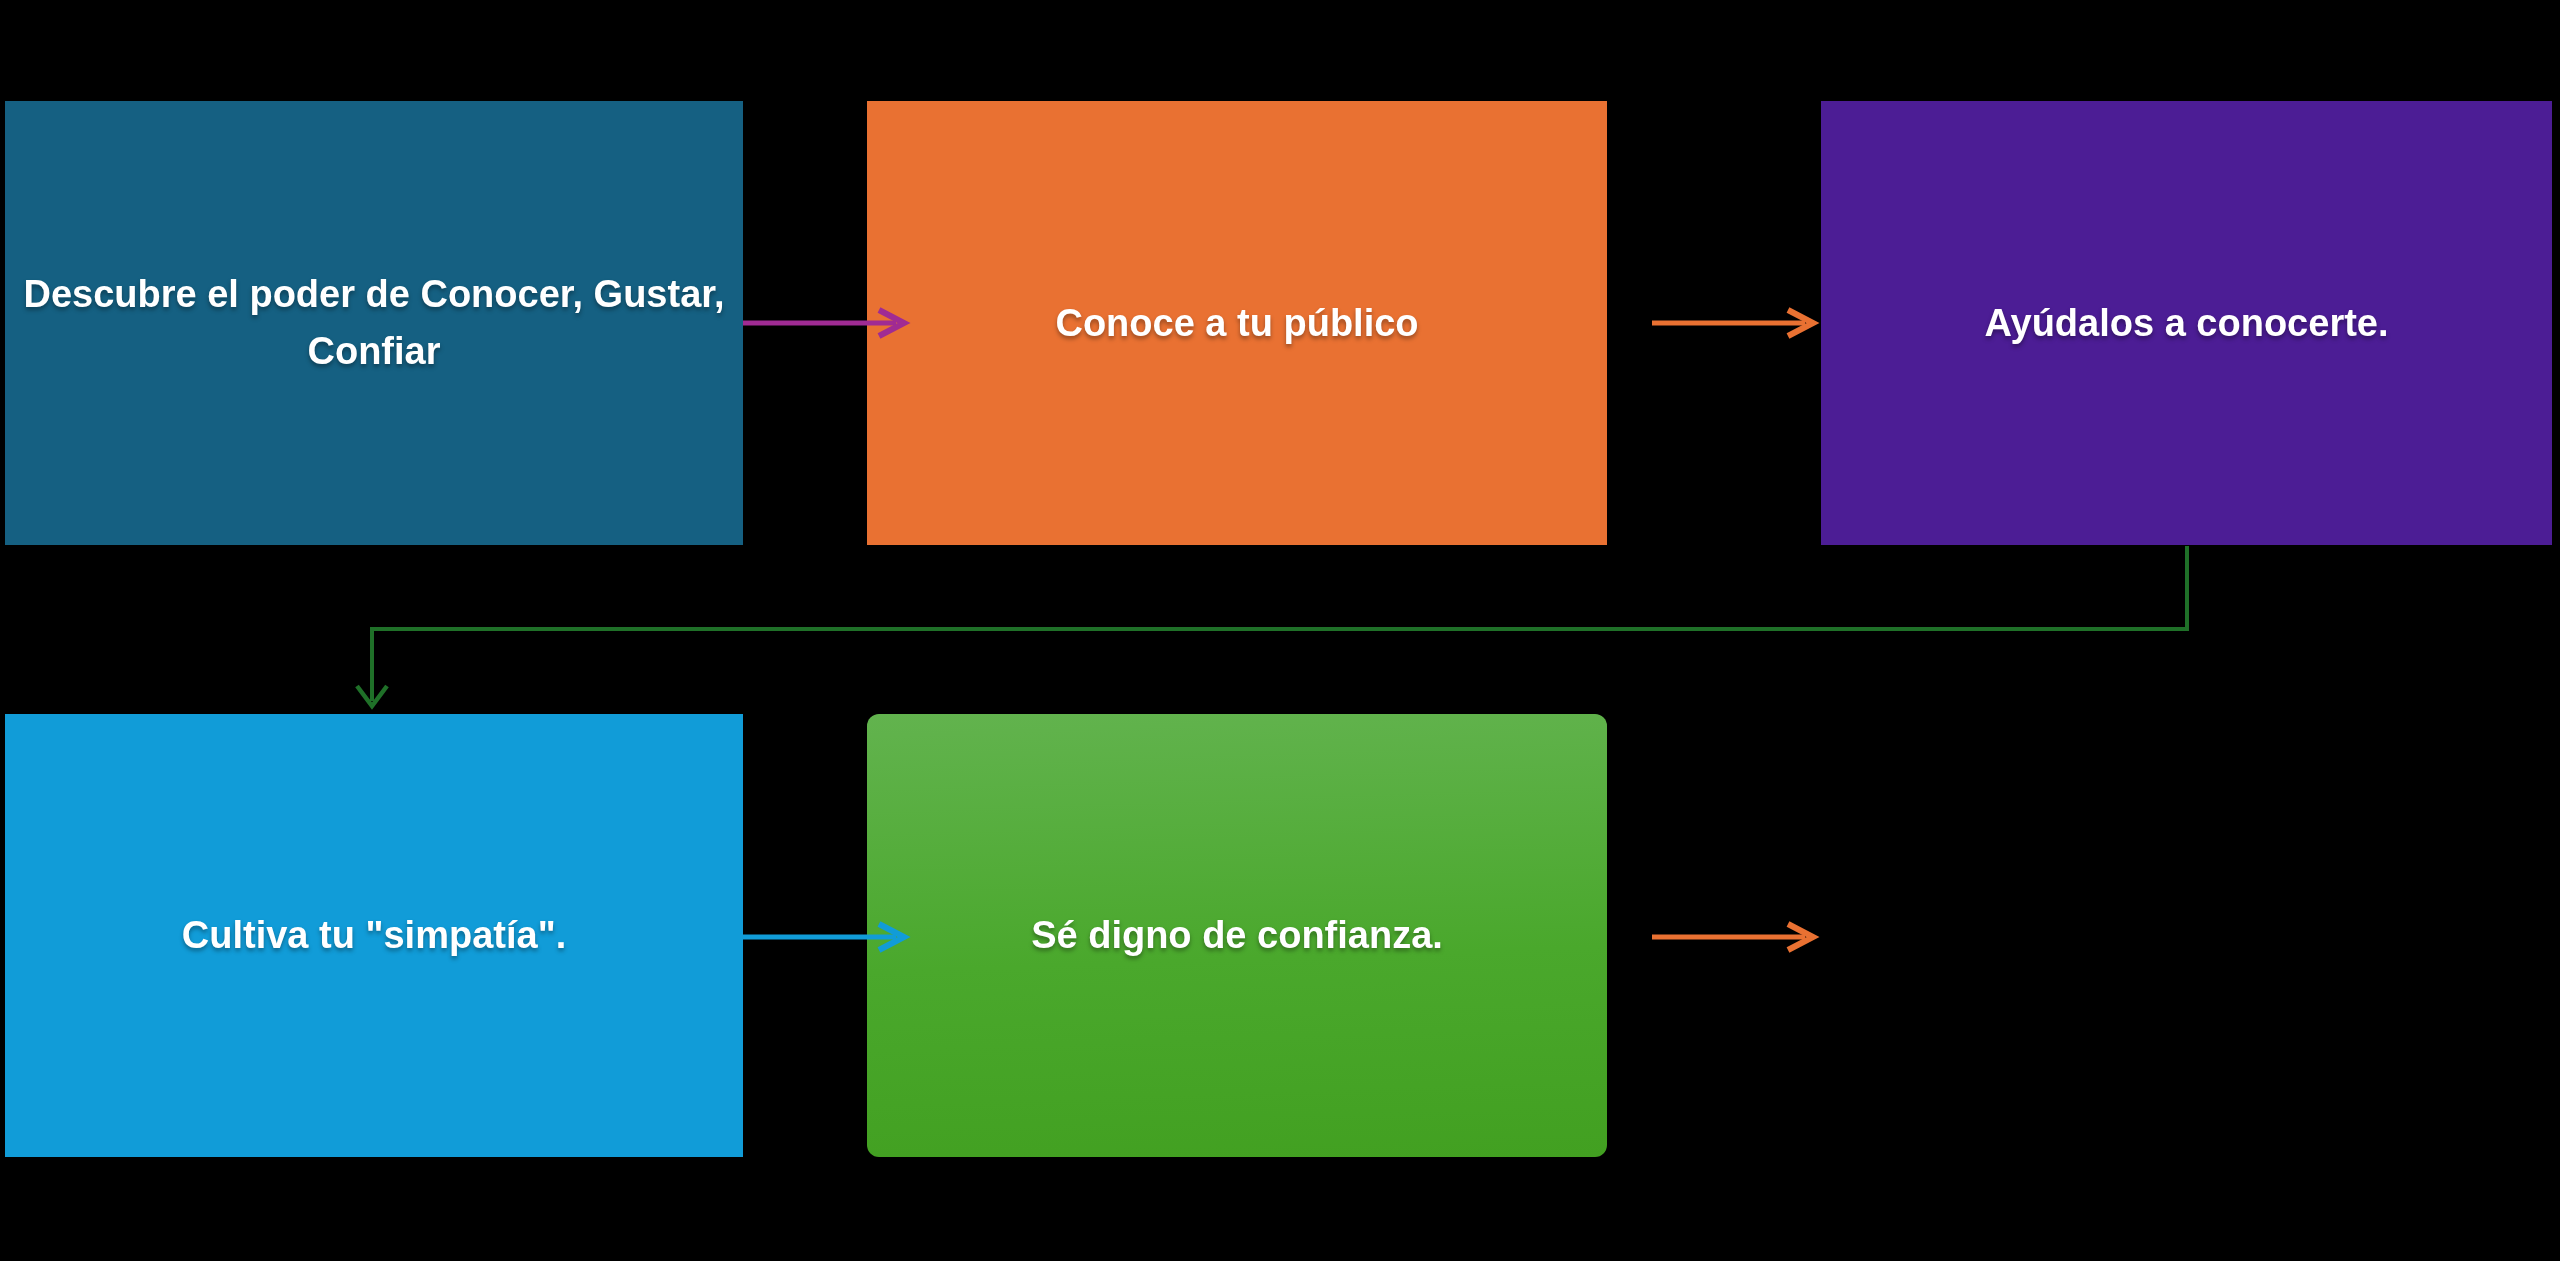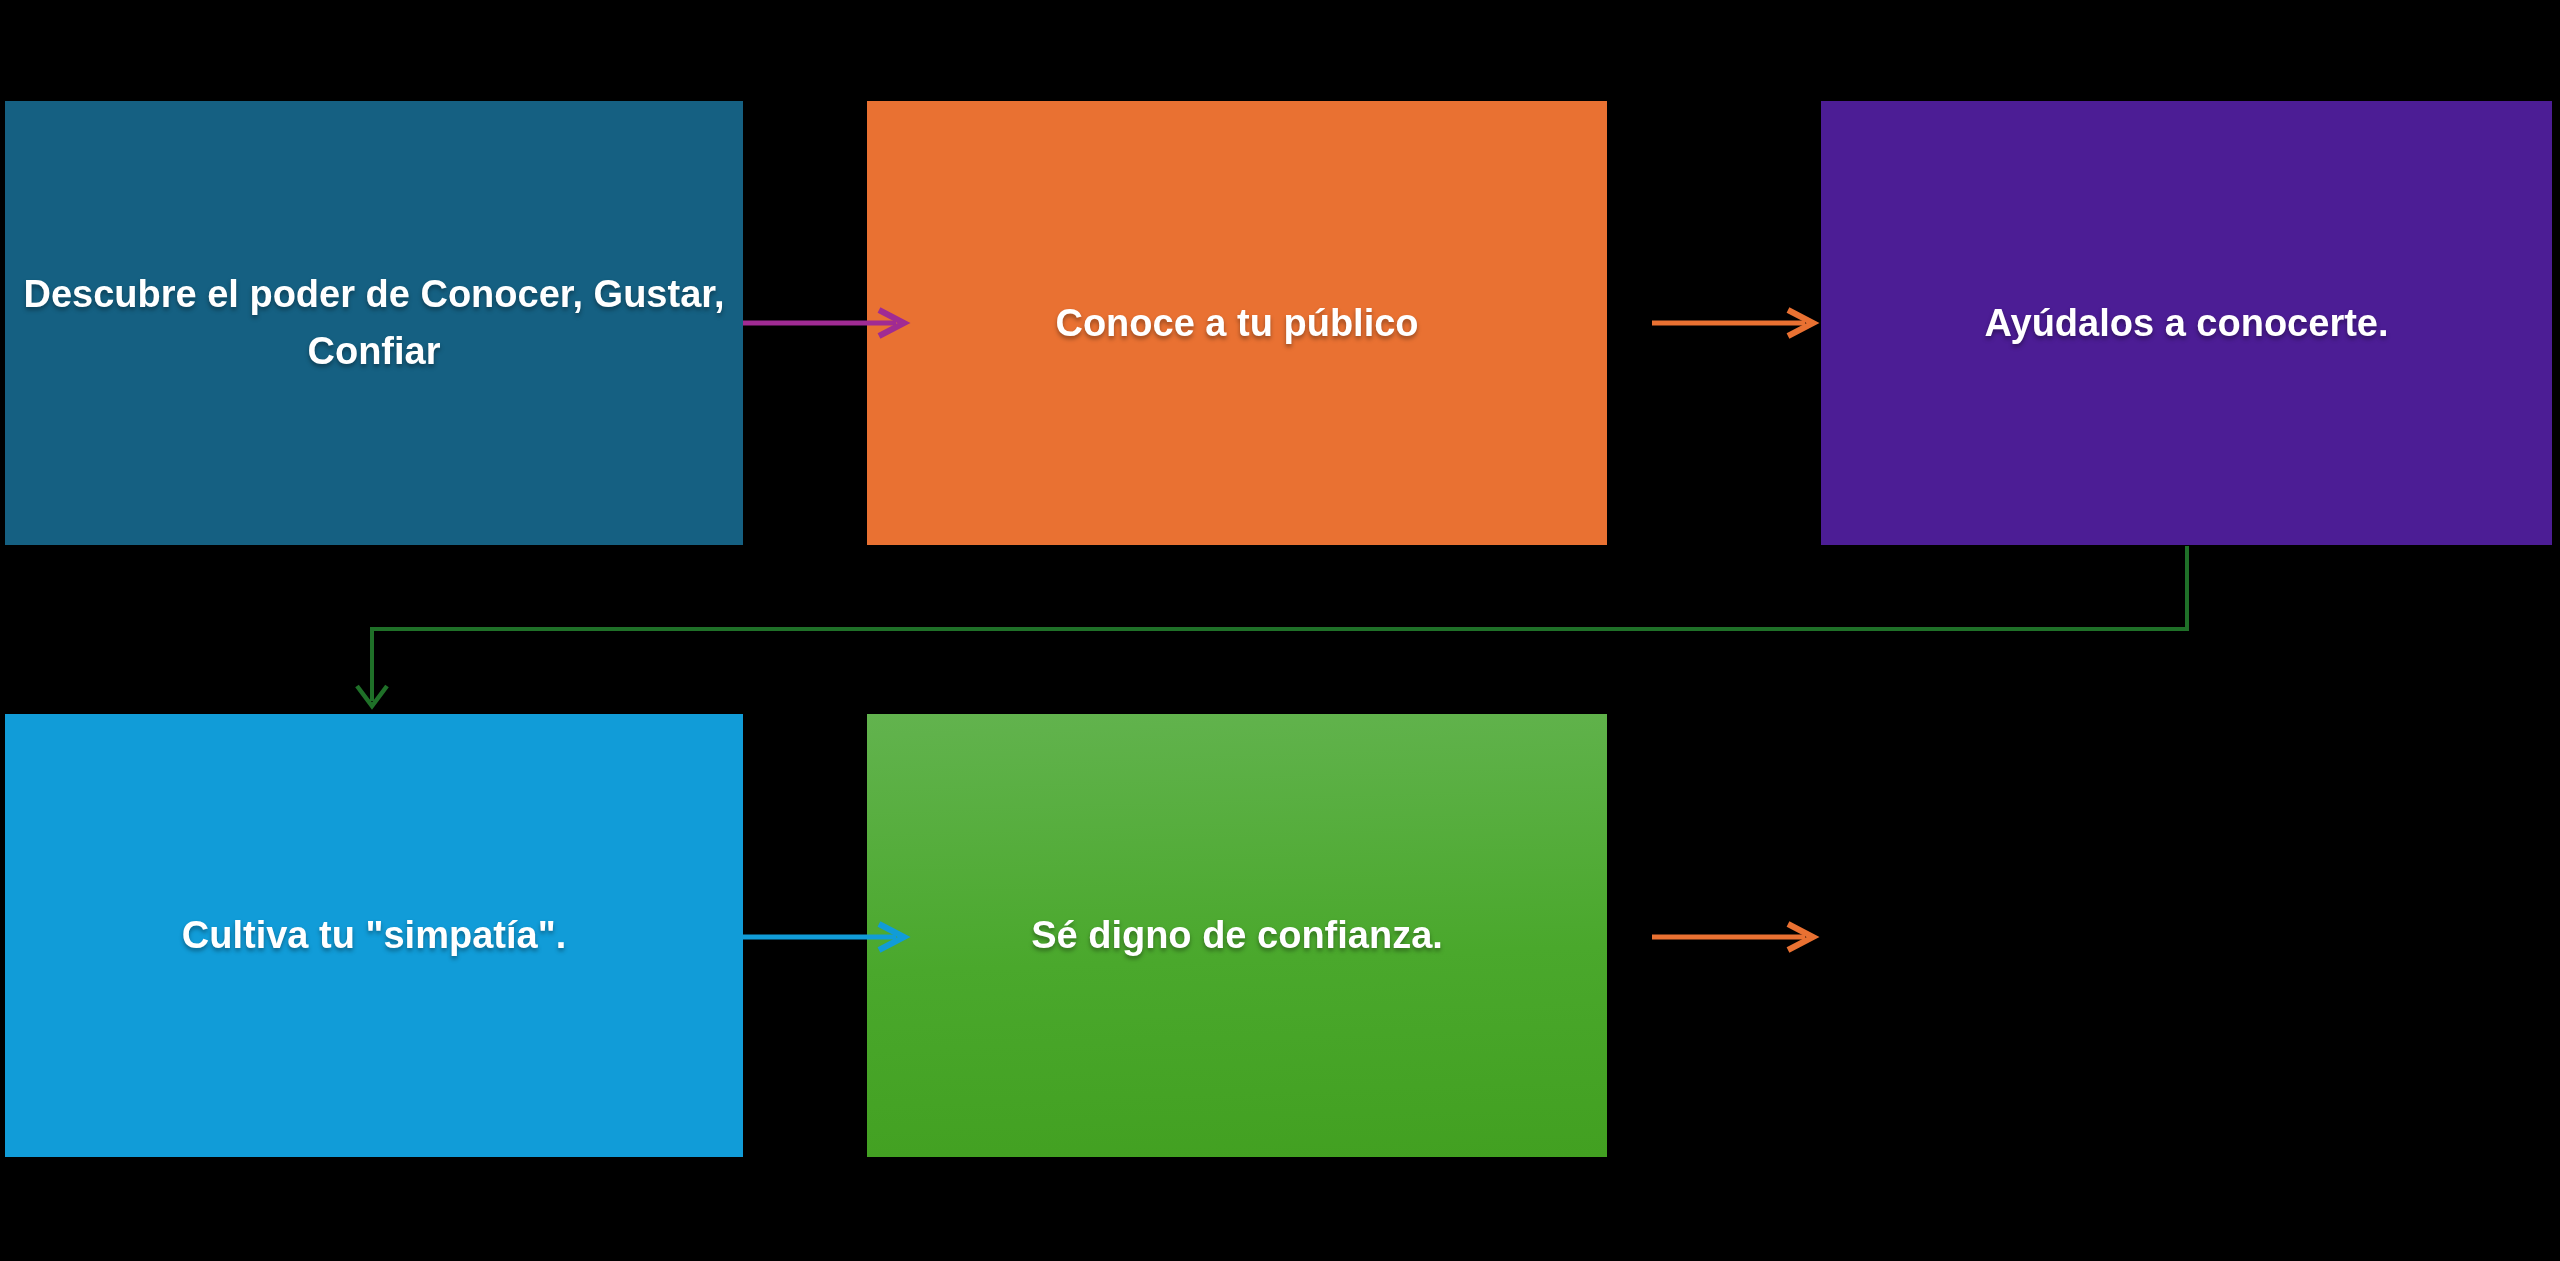--- a/index.html
+++ b/index.html
@@ -77,21 +77,21 @@
   </div>
 
   <div class="node r1 c3" style="background: #4c1d95;">
     <span class="label" style="color: rgb(255, 255, 255);">Ayúdalos a conocerte.</span>
   </div>
 
   <div class="node r2 c1" style="background: rgb(17, 156, 216);">
     <span class="label" style="color: rgb(255, 255, 255);">Cultiva tu "simpatía".</span>
   </div>
 
-  <div class="node r2 c2" style="background: linear-gradient(178deg, rgb(98, 179, 78) 0%, rgb(74, 168, 44) 55%, rgb(66, 160, 33) 100%);">
+  <div class="node r2 c2" style="background: linear-gradient(178deg, rgb(98, 179, 78) 0%, rgb(74, 168, 44) 55%, rgb(66, 160, 33) 100%); border-radius: 12px;">
     <span class="label" style="color: rgb(255, 255, 255);">Sé digno de confianza.</span>
   </div>
 
 
   <svg class="connector-layer" viewBox="0 0 2560 1261">
 
     <g style="stroke: rgb(160, 43, 147);">
       <line class="shaft" x1="743" y1="323" x2="896" y2="323"></line>
       <polyline class="head" points="879,310 904,323 879,336"></polyline>
     </g>

